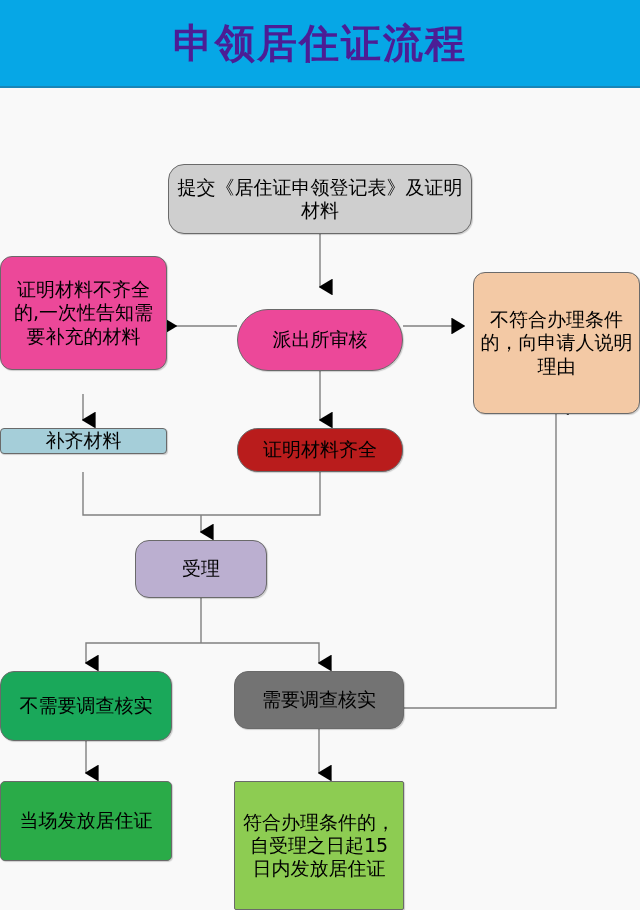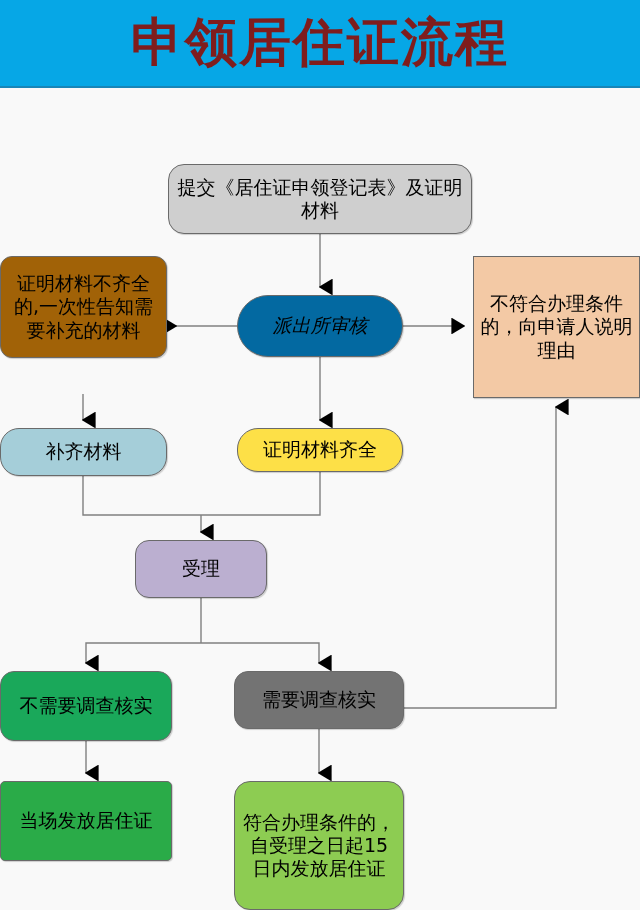--- a/index.html
+++ b/index.html
@@ -27,24 +27,24 @@
     box-sizing: border-box;
   }
   #title-text {
     position: absolute;
     left: 0;
     top: 0;
     width: 640px;
     height: 86px;
     line-height: 86px;
     text-align: center;
-    font-family: Liberation Serif, serif;
-    font-size: 52px;
+    font-family: Liberation Sans, sans-serif;
+    font-size: 40px;
     font-weight: 700;
-    color: #7f1d1d;
+    color: #4c1d95;
     letter-spacing: 2px;
   }
 
   
   #flow-canvas {
     position: absolute;
     left: 0;
     top: 88px;
     width: 640px;
     height: 822px;
@@ -77,43 +77,42 @@
     width: 100%;
   }
 
   
   #node-submit {
     left: 168px; top: 76px; width: 304px; height: 70px;
     background: #cfcfcf;
     border-radius: 16px;
   }
   #node-incomplete {
-    left: 0px; top: 168px; width: 167px; height: 102px;
-    background: #a16207;
+    left: 0px; top: 168px; width: 167px; height: 114px;
+    background: #ec4899;
     border-radius: 12px;
   }
   #node-review {
-    left: 237px; top: 207px; width: 166px; height: 62px;
-    background: #0369a1;
+    left: 237px; top: 221px; width: 166px; height: 62px;
+    background: #ec4899;
     border-radius: 31px;
-    font-style: italic;
   }
   #node-ineligible {
-    left: 473px; top: 168px; width: 167px; height: 142px;
+    left: 473px; top: 184px; width: 167px; height: 142px;
     background: #f3c9a5;
-    border-radius: 0;
+    border-radius: 12px;
   }
   #node-supplement {
-    left: 0px; top: 340px; width: 167px; height: 48px;
+    left: 0px; top: 340px; width: 167px; height: 26px;
     background: #a5ced9;
-    border-radius: 19px;
+    border-radius: 4px;
   }
   #node-complete {
     left: 237px; top: 340px; width: 166px; height: 44px;
-    background: #fde047;
+    background: #b91c1c;
     border-radius: 21px;
     justify-content: flex-end;
   }
   #node-accept {
     left: 135px; top: 452px; width: 132px; height: 58px;
     background: #bbafd0;
     border-radius: 14px;
     text-align: center;
   }
   #node-no-investigate {
@@ -127,21 +126,21 @@
     border-radius: 14px;
   }
   #node-issue-onsite {
     left: 0px; top: 693px; width: 172px; height: 80px;
     background: #2aab48;
     border-radius: 5px;
   }
   #node-issue-15days {
     left: 234px; top: 693px; width: 170px; height: 129px;
     background: #8dcc52;
-    border-radius: 16px;
+    border-radius: 2px;
   }
 </style>
 </head>
 <body>
 
 <div id="title-banner">
   <div id="title-text">申领居住证流程</div>
 </div>
 
 <div id="flow-canvas">

